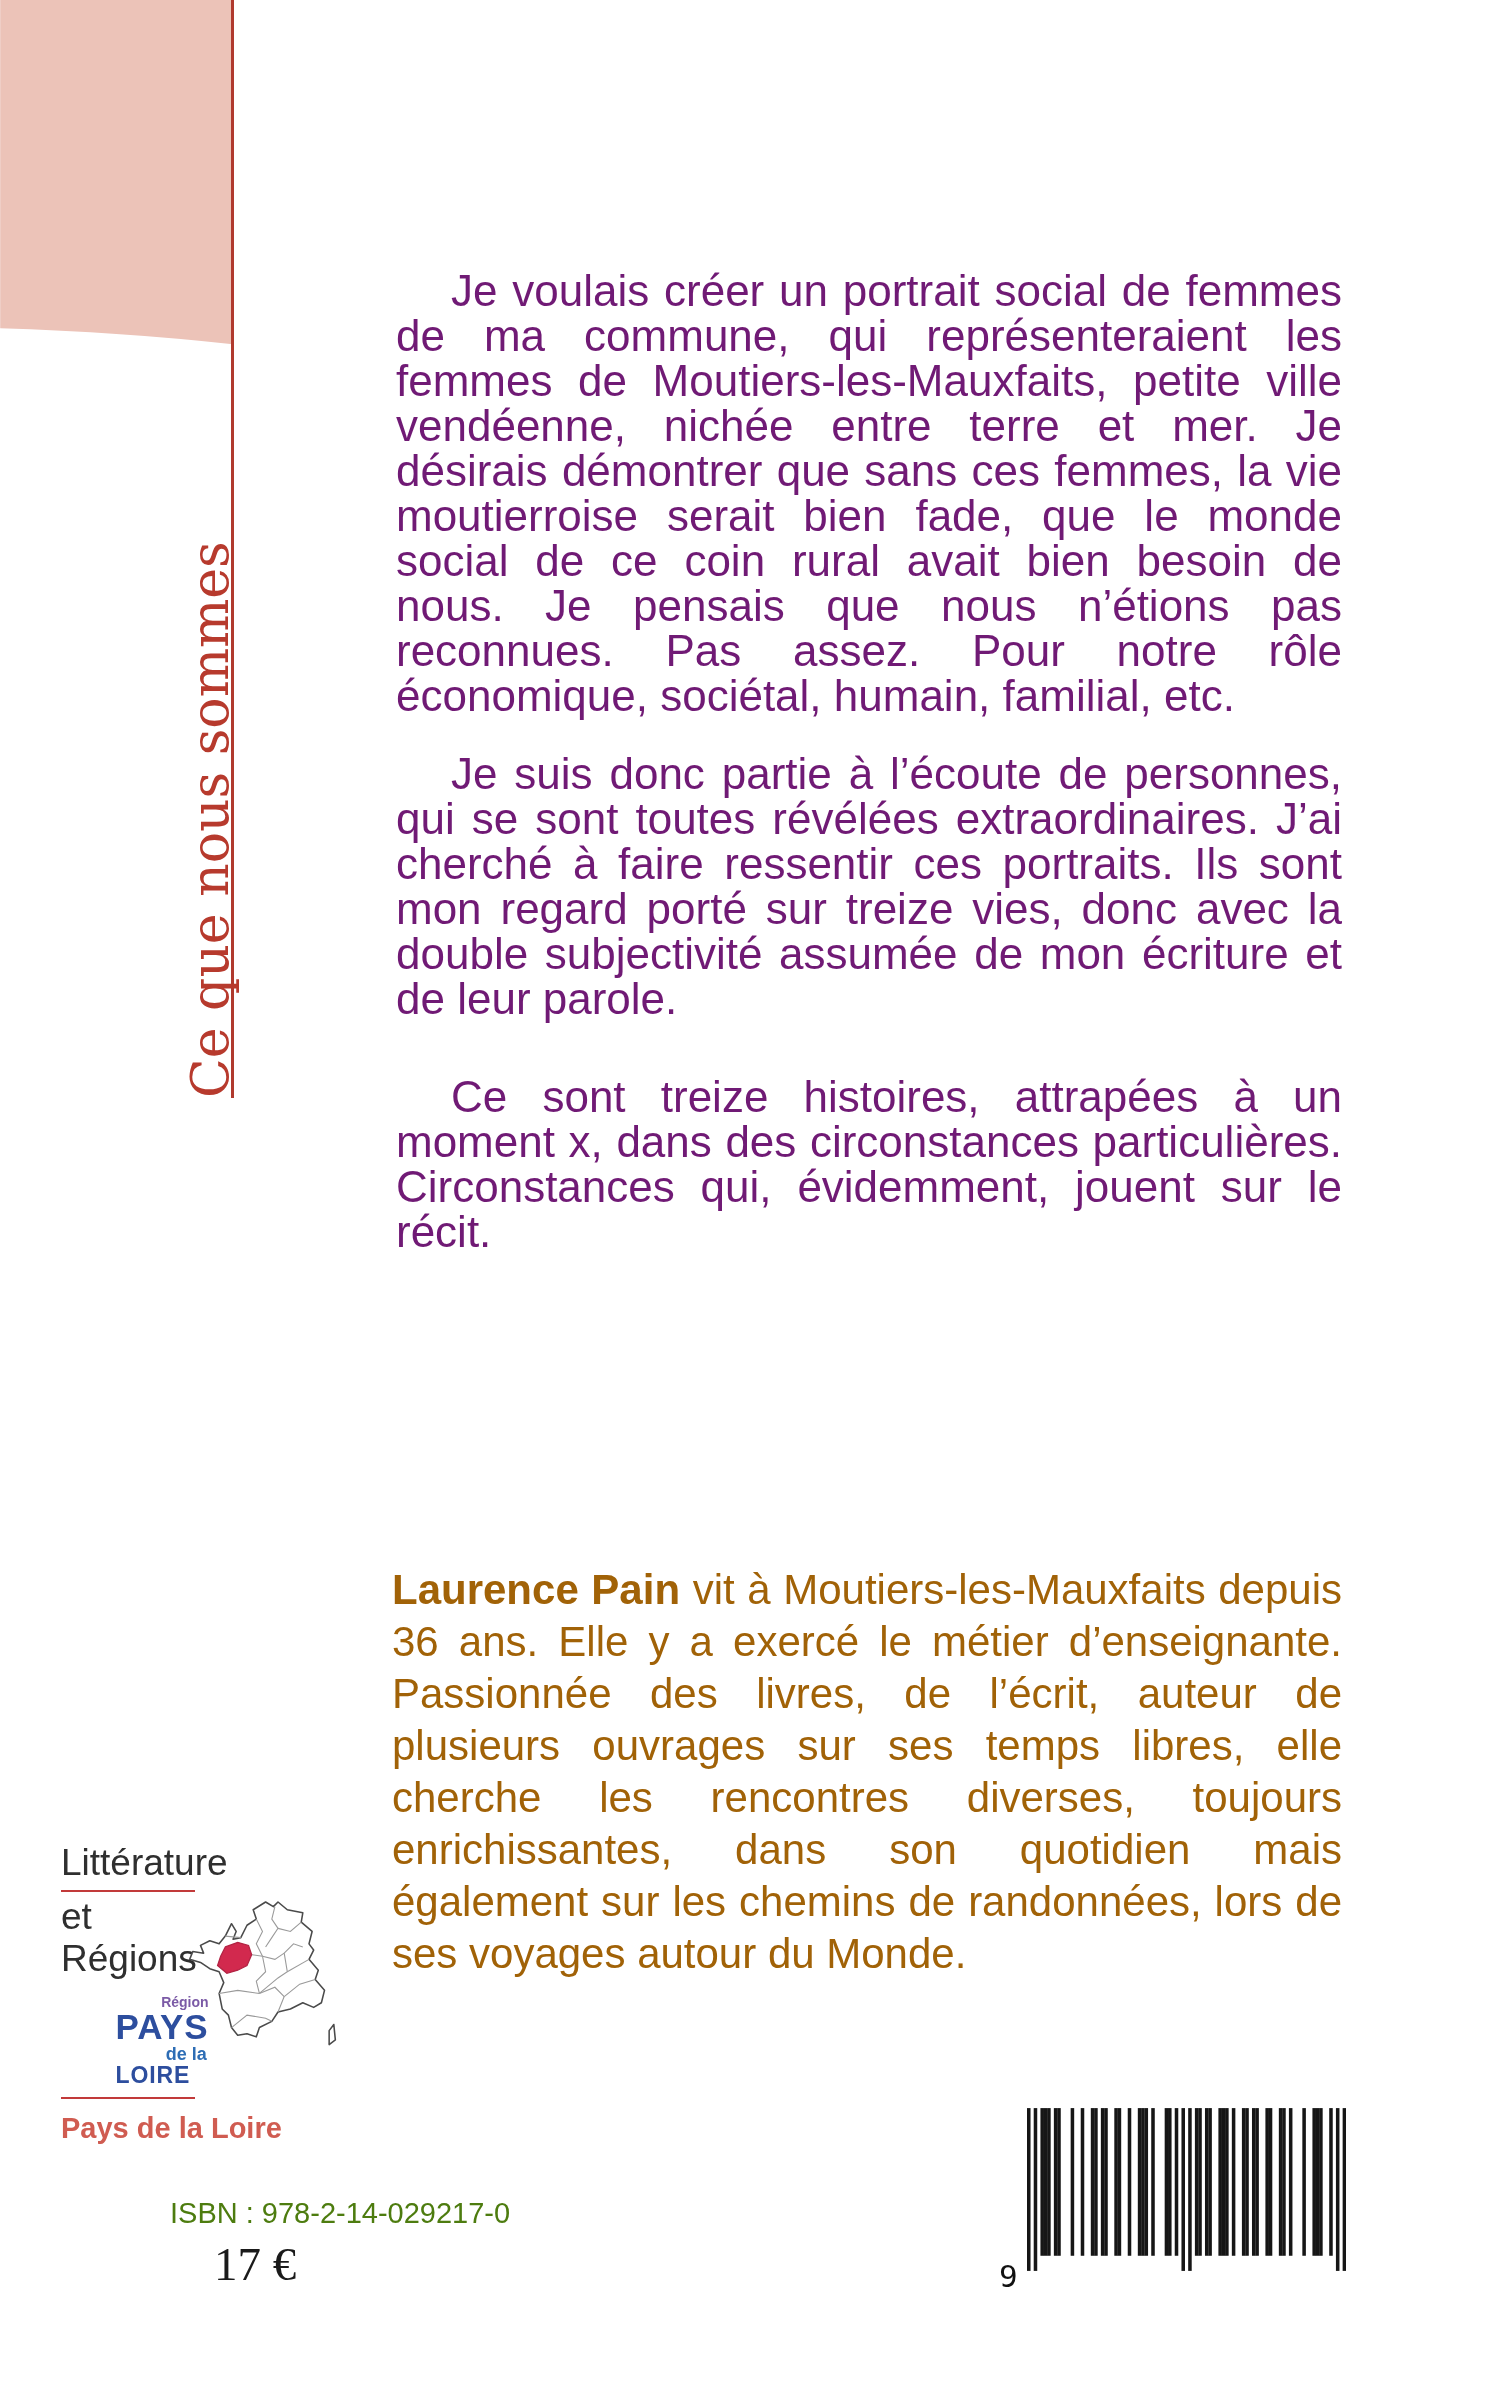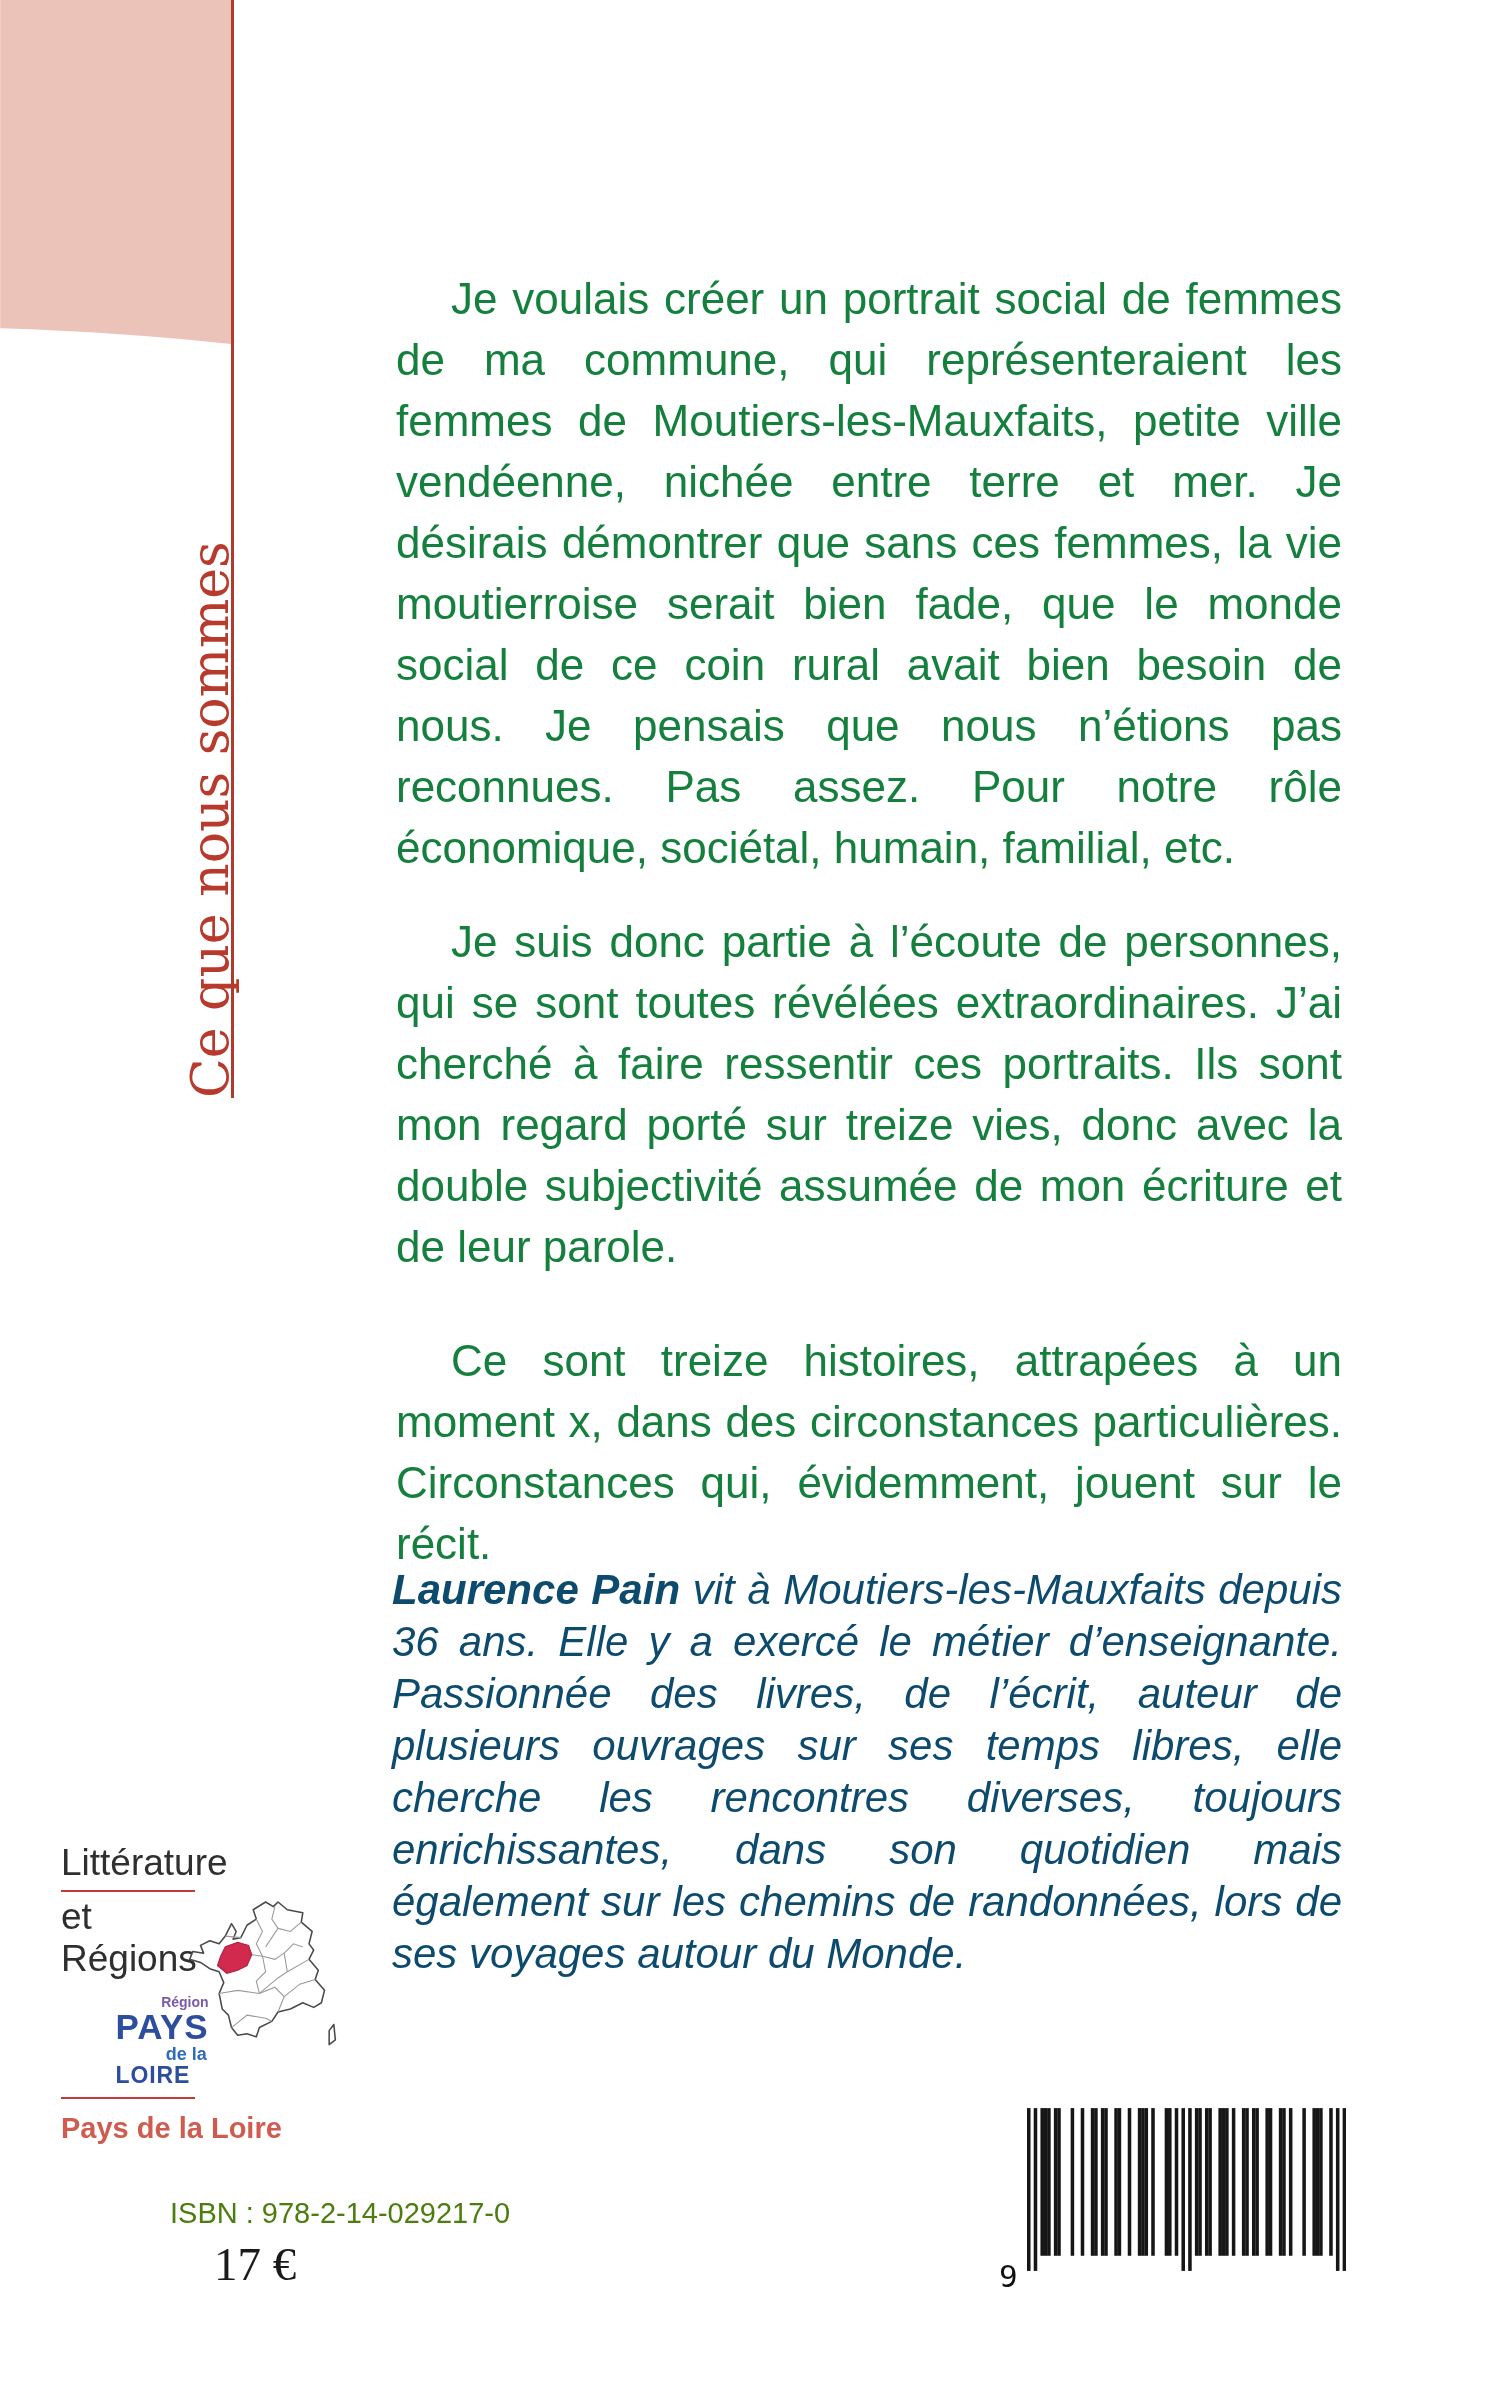--- a/index.html
+++ b/index.html
@@ -11,28 +11,28 @@
 
   
   .spine-rule { position:absolute; left:231px; top:0; width:2.8px; height:1098px; background:#b03a2e; }
   .spine-title { position:absolute; left:184px; top:1098px; width:568px; height:53px;
                  transform:rotate(-90deg); transform-origin:0 0;
                  font-family:"DejaVu Serif", serif; font-size:52px; line-height:53px;
                  color:#b73a2d; white-space:nowrap; }
 
   
   .synopsis { position:absolute; left:396px; top:268px; width:946px;
-              font-size:44px; line-height:61px; color:#15803d; text-align:justify; }
+              font-size:44px; line-height:45px; color:#701a75; text-align:justify; }
   .synopsis p { margin:0; text-indent:55px; }
   .synopsis p.p2 { margin-top:33px; }
   .synopsis p.p3 { margin-top:53px; }
 
   
   .bio { position:absolute; left:392px; top:1564px; width:950px;
-         font-size:42px; line-height:52px; color:#0c4a6e; text-align:justify; font-style:italic; }
+         font-size:42px; line-height:52px; color:#a16207; text-align:justify; }
   .bio .author { font-weight:bold; }
 
   
   .collection { position:absolute; left:61px; top:1842px; width:137px; color:#333333; }
   .coll-line { font-size:37px; line-height:42px; color:#2f2f2f; }
   .coll-rule { width:134px; height:2.8px; background:#c23a3a; margin:5.7px 0 3.8px 0; }
   .logo-row { display:flex; align-items:flex-start; margin-top:15px; margin-left:23px;gap:22px; }
   .logo-text { margin-left:9.5px; line-height:1; }
   .logo-region { font-size:14px; font-weight:bold; color:#7b5aa6; text-align:right; }
   .logo-pays  { font-size:35px; font-weight:bold; color:#2d4e9e; letter-spacing:0.9px; }

